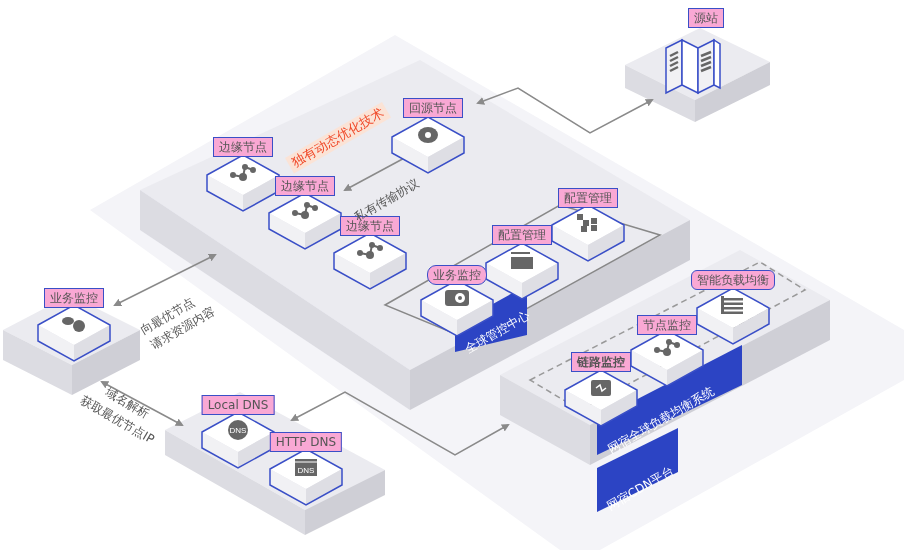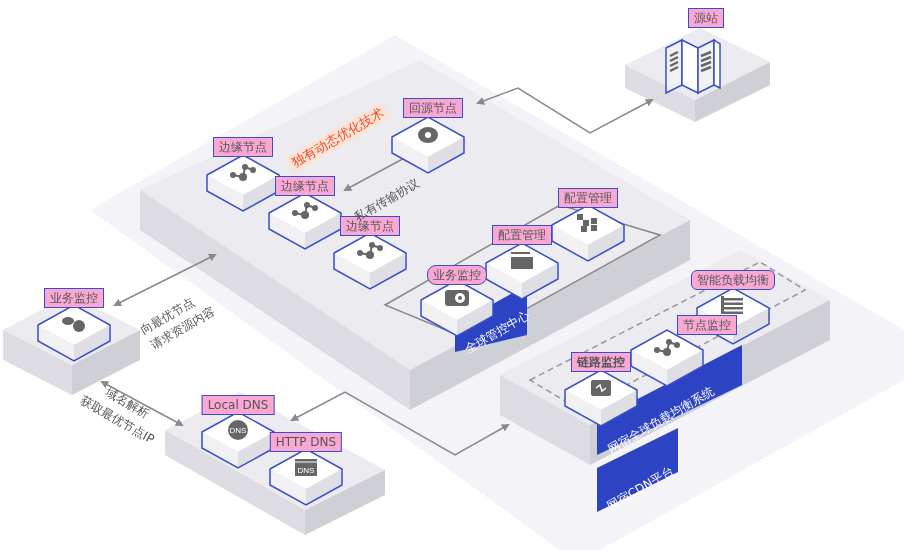--- a/index.html
+++ b/index.html
@@ -256,21 +256,21 @@
 
 <div class="lbl" style="left:706px;top:8px;">源站</div>
 <div class="lbl" style="left:433px;top:98px;">回源节点</div>
 <div class="lbl" style="left:243px;top:137px;">边缘节点</div>
 <div class="lbl" style="left:305px;top:176px;">边缘节点</div>
 <div class="lbl" style="left:370px;top:216px;">边缘节点</div>
 <div class="lbl" style="left:588px;top:188px;">配置管理</div>
 <div class="lbl" style="left:522px;top:225px;">配置管理</div>
 <div class="lbl" style="left:457px;top:265px;border-radius:9px;">业务监控</div>
 <div class="lbl" style="left:733px;top:270px;border-radius:6px;">智能负载均衡</div>
-<div class="lbl" style="left:667px;top:315px;margin-left:40px;">节点监控</div>
+<div class="lbl" style="left:667px;top:315px;">节点监控</div>
 <div class="lbl" style="left:601px;top:352px;font-weight:bold;">链路监控</div>
 <div class="lbl" style="left:74px;top:288px;">业务监控</div>
 <div class="lbl" style="left:238px;top:395px;">Local DNS</div>
 <div class="lbl" style="left:306px;top:432px;">HTTP DNS</div>
 
 <div class="tag" style="left:285px;top:158px;transform:rotate(-30deg);">独有动态优化技术</div>
 <div class="rot" style="left:352px;top:212px;transform:rotate(-30deg);">私有传输协议</div>
 <div class="rot" style="left:138px;top:325px;transform:rotate(-30deg);">向最优节点</div>
 <div class="rot" style="left:148px;top:340px;transform:rotate(-30deg);">请求资源内容</div>
 <div class="rot" style="left:110px;top:385px;transform:rotate(30deg);">域名解析</div>

